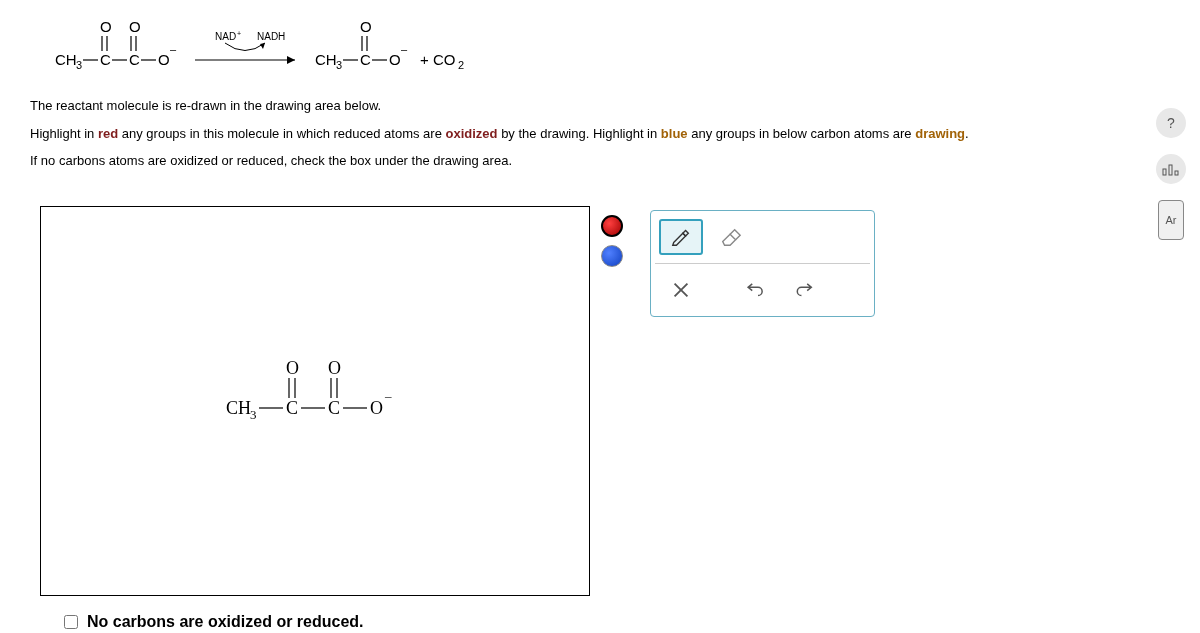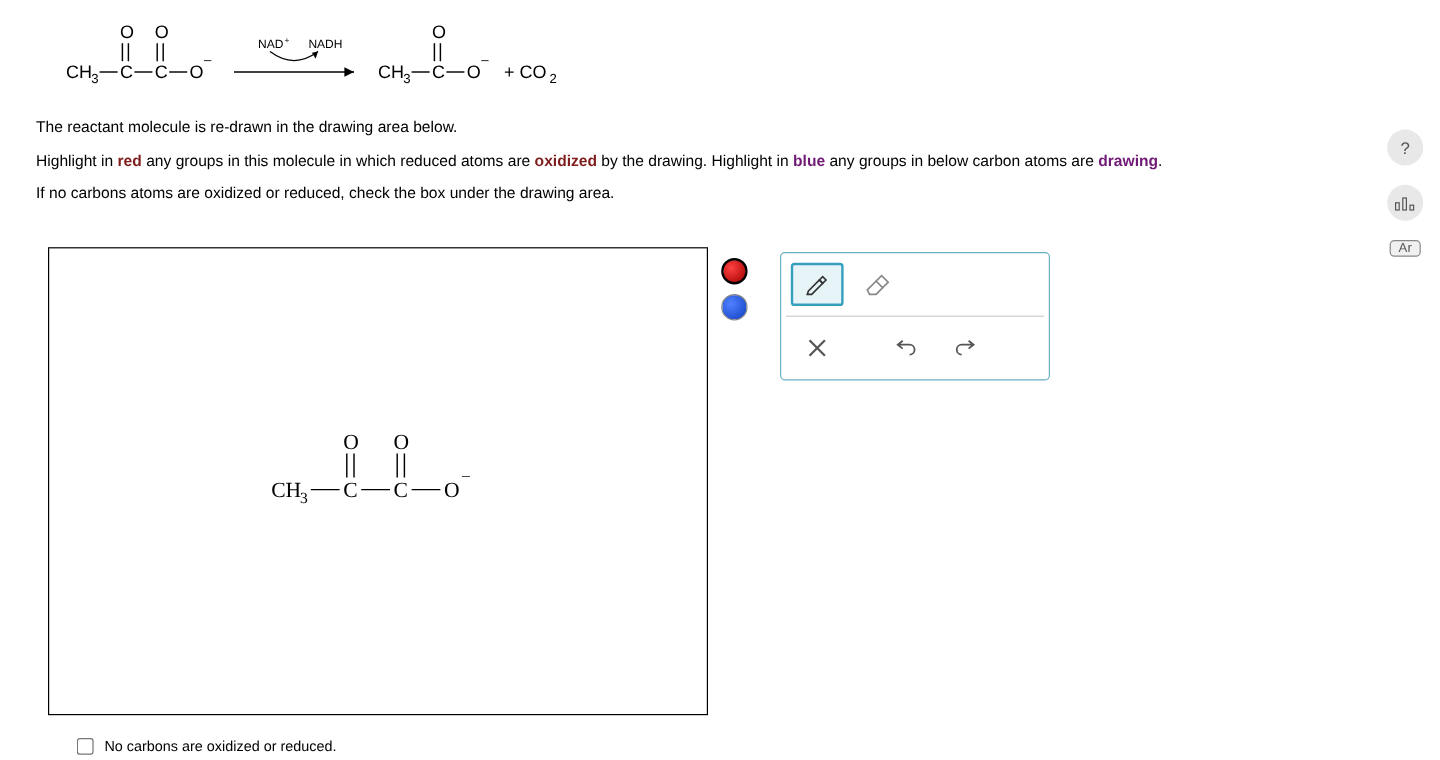--- a/index.html
+++ b/index.html
@@ -24,21 +24,21 @@
   .reaction-row svg { width: 100%; height: 100%; }
   .instructions {
     position: absolute;
     top: 96px;
     left: 30px;
     width: 1100px;
     line-height: 1.5;
   }
   .instructions p { margin: 0 0 8px 0; }
   .red-text { color: #7f1d1d; font-weight: bold; }
-  .blue-text { color: #701a75; font-weight: bold; }
+  .blue-text { color: #a16207; font-weight: bold; }
   .drawing-area {
     position: absolute;
     top: 206px;
     left: 40px;
     width: 550px;
     height: 390px;
     border: 1px solid #000;
     background: #fff;
   }
   .molecule-svg {
@@ -50,21 +50,21 @@
   }
   .checkbox-row {
     position: absolute;
     top: 612px;
     left: 60px;
     display: flex;
     align-items: center;
     gap: 6px;
   }
   .checkbox-row input { width: 14px; height: 14px; }
-  .checkbox-row label { font-weight: normal; font-size: 12px; }
+  .checkbox-row label { font-weight: bold; font-size: 16px; }
   .color-picker {
     position: absolute;
     top: 215px;
     left: 598px;
     width: 28px;
     display: flex;
     flex-direction: column;
     gap: 8px;
     align-items: center;
   }
@@ -126,21 +126,21 @@
     justify-content: center;
     cursor: pointer;
     font-size: 14px;
     color: #555;
   }
   .side-icon.ar {
     border-radius: 4px;
     border: 1px solid #888;
     font-size: 11px;
     width: 26px;
-    height: 14px;
+    height: 40px;
     background: #f0f0f0;
   }
 </style>
 </head>
 <body>
 
 <div class="reaction-row">
   <svg viewBox="0 0 600 70">
 
     <text x="25" y="55" font-family="Arial" font-size="15">CH</text>

